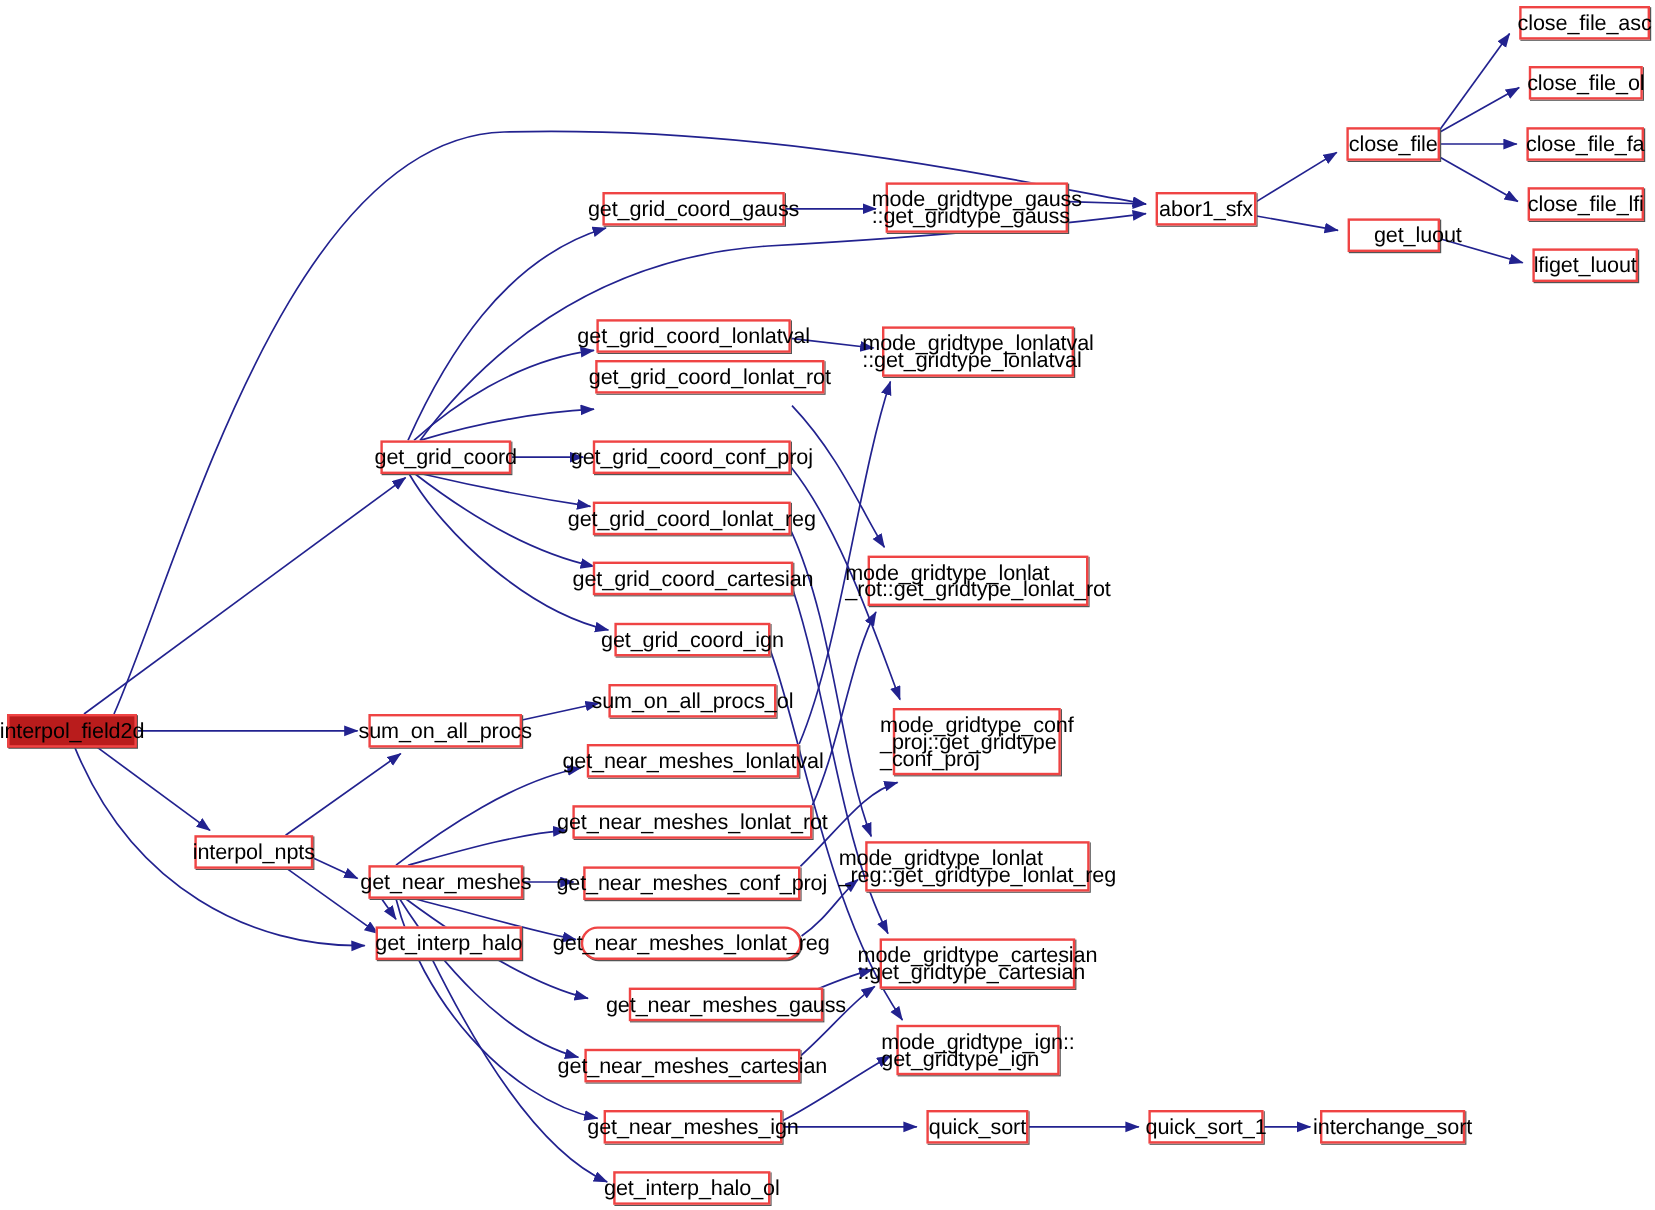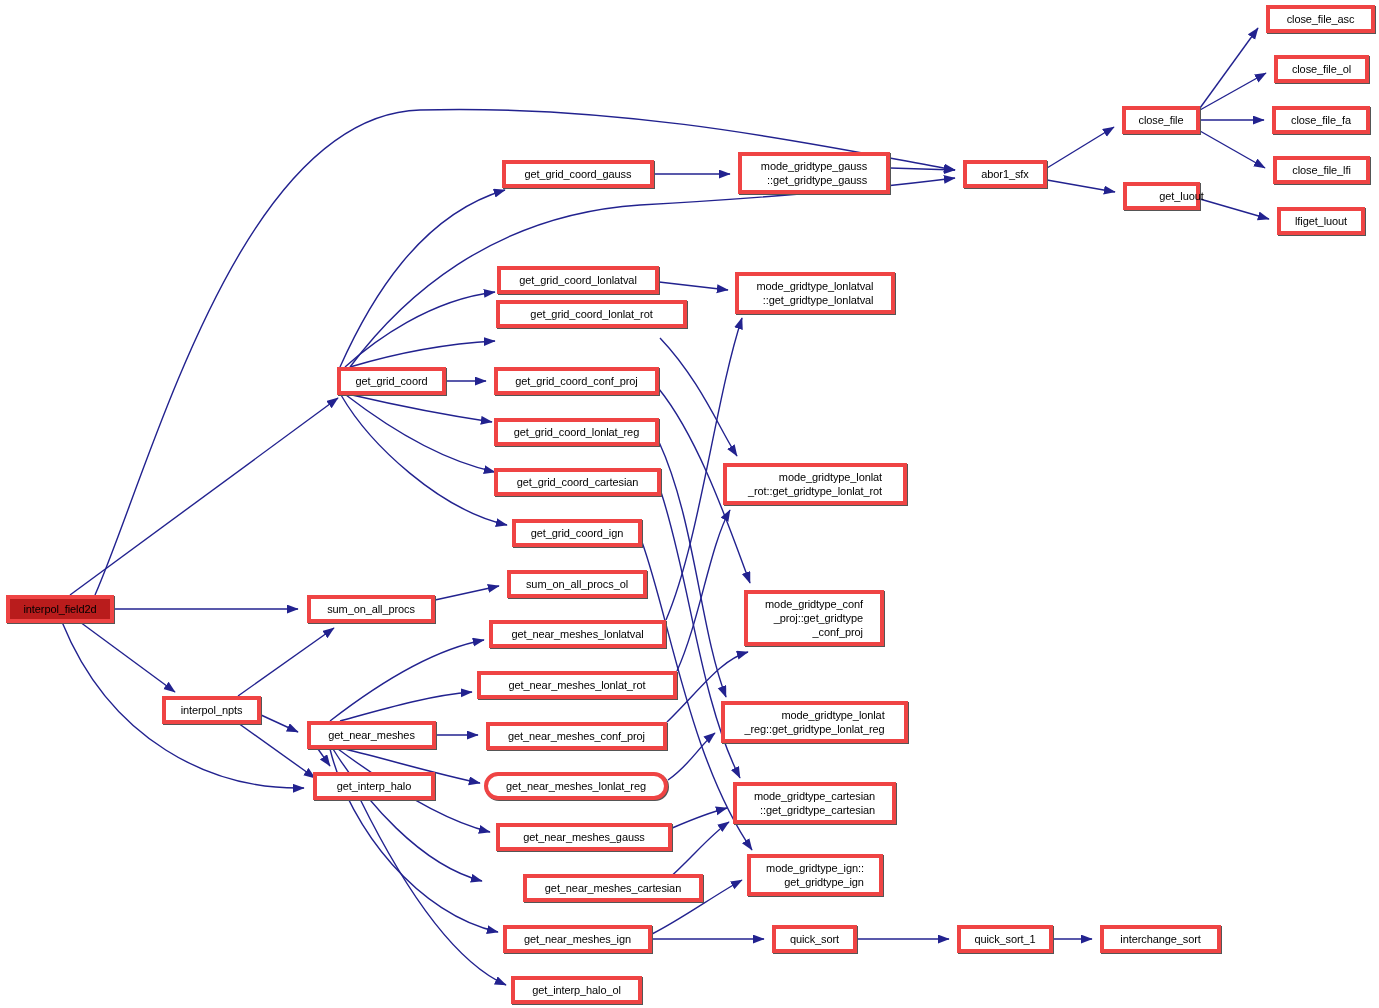--- a/index.html
+++ b/index.html
@@ -21,28 +21,28 @@
     position: absolute;
     left: 0;
     top: 0;
     width: 1379px;
     height: 1008px;
     pointer-events: none;
   }
   .node {
     position: absolute;
     box-sizing: border-box;
-    border: 4px solid #ef4444;
+    border: 2px solid #ef4444;
     background: #ffffff;
     color: #000000;
     display: flex;
     align-items: center;
     justify-content: center;
-    text-align: right;
-    font-size: 11px;
+    text-align: left;
+    font-size: 18px;
     line-height: 14px;
     letter-spacing: -0.1px;
     white-space: pre-line;
     box-shadow: 1px 1px 0 0 #555555;
     z-index: 5;
   }
   .node.current {
     background: #b91c1c;
   }
 </style>
@@ -105,39 +105,39 @@
         <path d="M 1047,180 L 1115,192" marker-end="url(#arrow)"></path>
         <path d="M 1200,108 L 1258,28" marker-end="url(#arrow)"></path>
         <path d="M 1200,110 L 1266,73" marker-end="url(#arrow)"></path>
         <path d="M 1200,120 L 1264,120" marker-end="url(#arrow)"></path>
         <path d="M 1200,131 L 1265,168" marker-end="url(#arrow)"></path>
         <path d="M 1200,199 L 1269,219" marker-end="url(#arrow)"></path>
       </g>
   </svg>
   <div id="node-layer">
       <div class="node current" style="left: 6px; top: 595px; width: 108px; height: 28px;">interpol_field2d</div>
-      <div class="node" style="left: 317px; top: 367px; width: 109px; height: 28px; margin-left: 20px;">get_grid_coord</div>
+      <div class="node" style="left: 317px; top: 367px; width: 109px; height: 28px;">get_grid_coord</div>
       <div class="node" style="left: 307px; top: 595px; width: 128px; height: 28px;">sum_on_all_procs</div>
       <div class="node" style="left: 162px; top: 696px; width: 99px; height: 28px;">interpol_npts</div>
       <div class="node" style="left: 307px; top: 721px; width: 129px; height: 28px;">get_near_meshes</div>
       <div class="node" style="left: 313px; top: 772px; width: 122px; height: 28px;">get_interp_halo</div>
       <div class="node" style="left: 502px; top: 160px; width: 152px; height: 28px;">get_grid_coord_gauss</div>
       <div class="node" style="left: 497px; top: 266px; width: 162px; height: 28px;">get_grid_coord_lonlatval</div>
       <div class="node" style="left: 496px; top: 300px; width: 191px; height: 28px;">get_grid_coord_lonlat_rot</div>
       <div class="node" style="left: 494px; top: 367px; width: 165px; height: 28px;">get_grid_coord_conf_proj</div>
       <div class="node" style="left: 494px; top: 418px; width: 165px; height: 28px;">get_grid_coord_lonlat_reg</div>
       <div class="node" style="left: 494px; top: 468px; width: 167px; height: 28px;">get_grid_coord_cartesian</div>
       <div class="node" style="left: 512px; top: 519px; width: 130px; height: 28px;">get_grid_coord_ign</div>
       <div class="node" style="left: 507px; top: 570px; width: 140px; height: 28px;">sum_on_all_procs_ol</div>
       <div class="node" style="left: 489px; top: 620px; width: 177px; height: 28px;">get_near_meshes_lonlatval</div>
       <div class="node" style="left: 477px; top: 671px; width: 200px; height: 28px;">get_near_meshes_lonlat_rot</div>
       <div class="node" style="left: 486px; top: 722px; width: 181px; height: 28px;">get_near_meshes_conf_proj</div>
       <div class="node" style="left: 484px; top: 772px; width: 184px; height: 28px; border-radius: 14px;">get_near_meshes_lonlat_reg</div>
-      <div class="node" style="left: 496px; top: 823px; width: 176px; height: 28px;">get_near_meshes_gauss</div>
-      <div class="node" style="left: 487px; top: 874px; width: 180px; height: 28px; margin-left: 36px;">get_near_meshes_cartesian</div>
+      <div class="node" style="left: 524px; top: 823px; width: 162px; height: 28px;">get_near_meshes_gauss</div>
+      <div class="node" style="left: 487px; top: 874px; width: 180px; height: 28px;">get_near_meshes_cartesian</div>
       <div class="node" style="left: 503px; top: 925px; width: 149px; height: 28px;">get_near_meshes_ign</div>
       <div class="node" style="left: 511px; top: 976px; width: 131px; height: 28px;">get_interp_halo_ol</div>
       <div class="node" style="left: 738px; top: 152px; width: 152px; height: 42px;">mode_gridtype_gauss
 ::get_gridtype_gauss</div>
       <div class="node" style="left: 735px; top: 272px; width: 160px; height: 42px;">mode_gridtype_lonlatval
 ::get_gridtype_lonlatval</div>
       <div class="node" style="left: 723px; top: 463px; width: 184px; height: 42px;">mode_gridtype_lonlat
 _rot::get_gridtype_lonlat_rot</div>
       <div class="node" style="left: 744px; top: 590px; width: 140px; height: 56px;">mode_gridtype_conf
 _proj::get_gridtype

